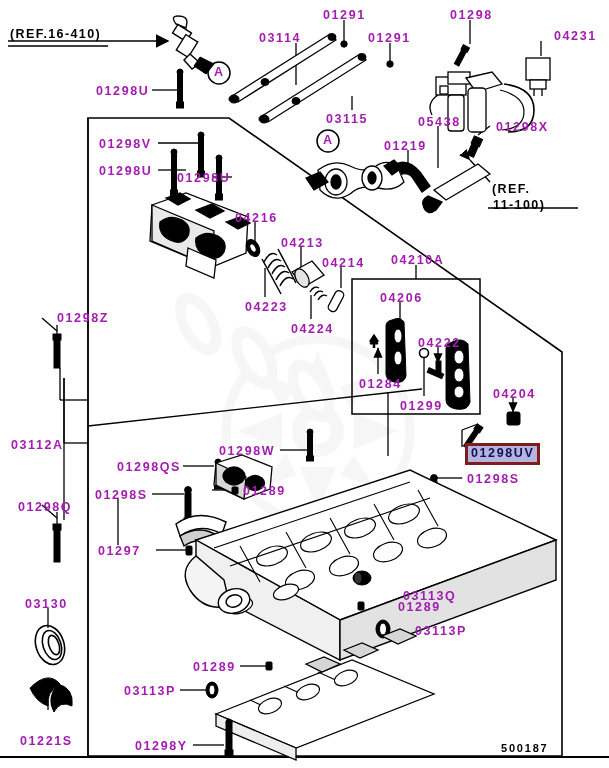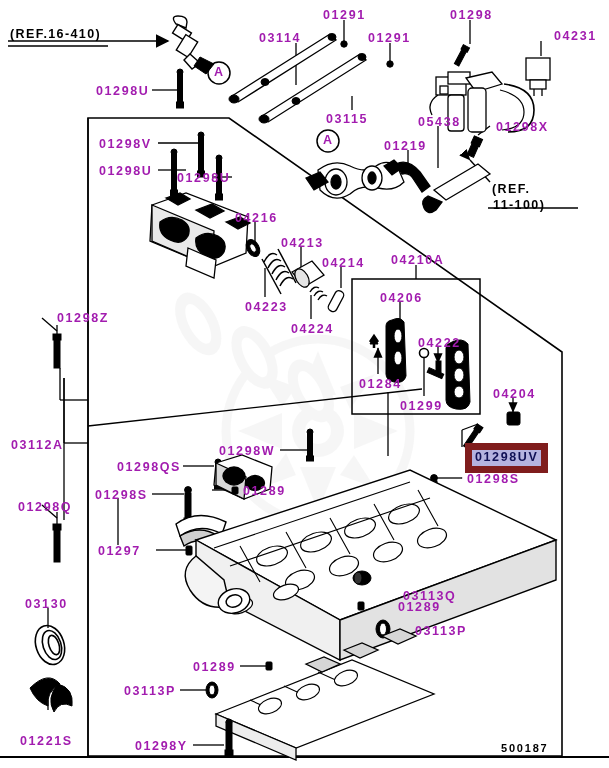--- a/index.html
+++ b/index.html
@@ -36,21 +36,21 @@
     font-family:"Liberation Sans", sans-serif;
     font-size:12.5px;font-weight:bold;letter-spacing:1.4px;
     color:#000;white-space:nowrap;line-height:1.25;
   }
   .hl{
     position:absolute;
     font-family:"Liberation Sans", sans-serif;
     font-size:12.5px;font-weight:bold;letter-spacing:1.6px;
     color:#101055;
     background:#b5b3e0;
-    border:7px solid #7f1d1d;
+    border:3px solid #7f1d1d;
     padding:1px 3px 2px 3px;
     white-space:nowrap;line-height:1;
   }
   #figid{
     position:absolute;
     font-family:"Liberation Sans", sans-serif;
     font-size:11px;font-weight:bold;letter-spacing:1.8px;color:#000;
   }
 </style>
 </head>

